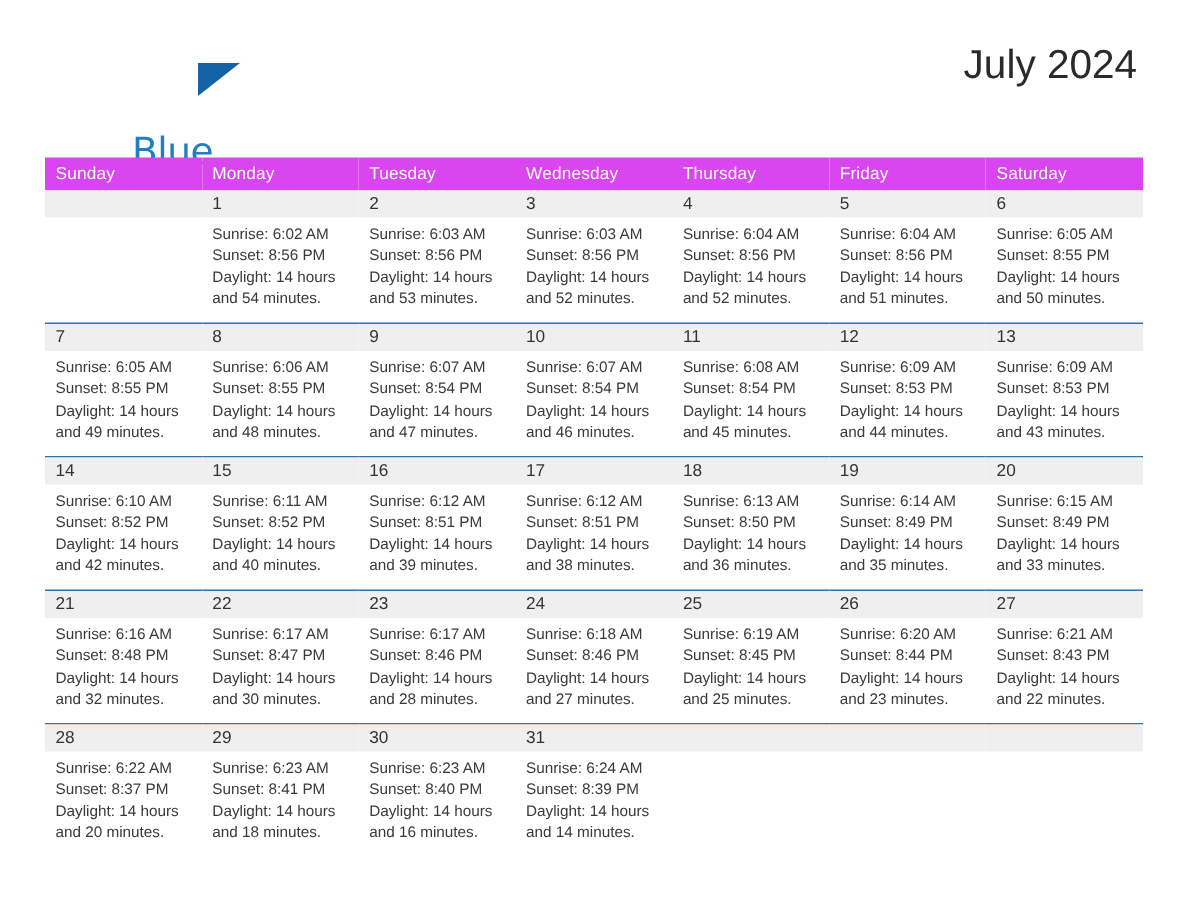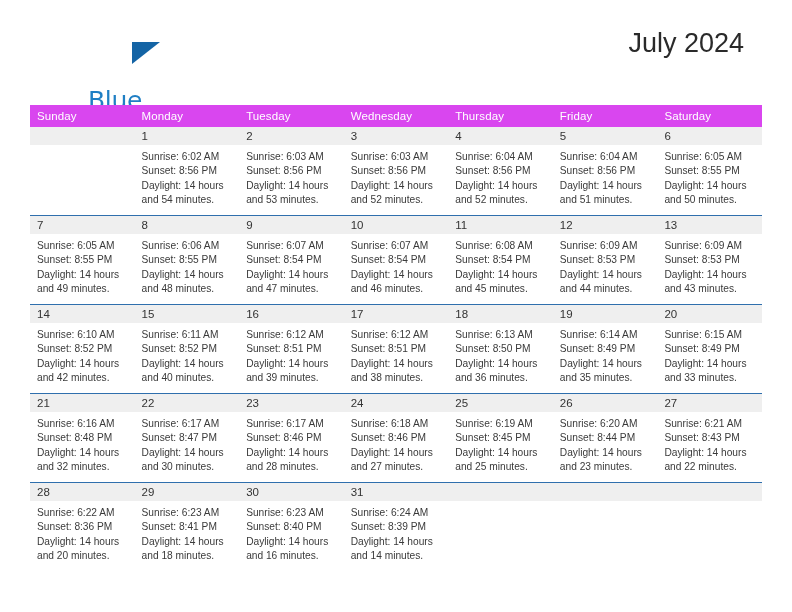--- a/index.html
+++ b/index.html
@@ -63,21 +63,21 @@
     left: 100px;
     top: 8px;
     width: 0;
     height: 0;
     border-left: 28px solid #1464a5;
     border-bottom: 22px solid transparent;
   }
 
   .title-block {
     position: absolute;
-    right: 48px;
+    right: 34px;
     top: 26px;
     text-align: right;
   }
   .cal-title {
     font-size: 27px;
     font-weight: 400;
     color: #2a2a2a;
     line-height: 34px;
     font-family: "Liberation Sans", sans-serif;
     white-space: nowrap;
@@ -504,21 +504,21 @@
                 </div>
               </div>
             </td>
           </tr>
           <tr>
             <td>
               <div class="cell">
                 <div class="daynum-band">28</div>
                 <div class="cell-body">
                   <div>Sunrise: 6:22 AM</div>
-                  <div>Sunset: 8:36 PM</div>
+                  <div>Sunset: 8:37 PM</div>
                   <div>Daylight: 14 hours</div>
                   <div>and 20 minutes.</div>
                 </div>
               </div>
             </td>
             <td>
               <div class="cell">
                 <div class="daynum-band">29</div>
                 <div class="cell-body">
                   <div>Sunrise: 6:23 AM</div>

